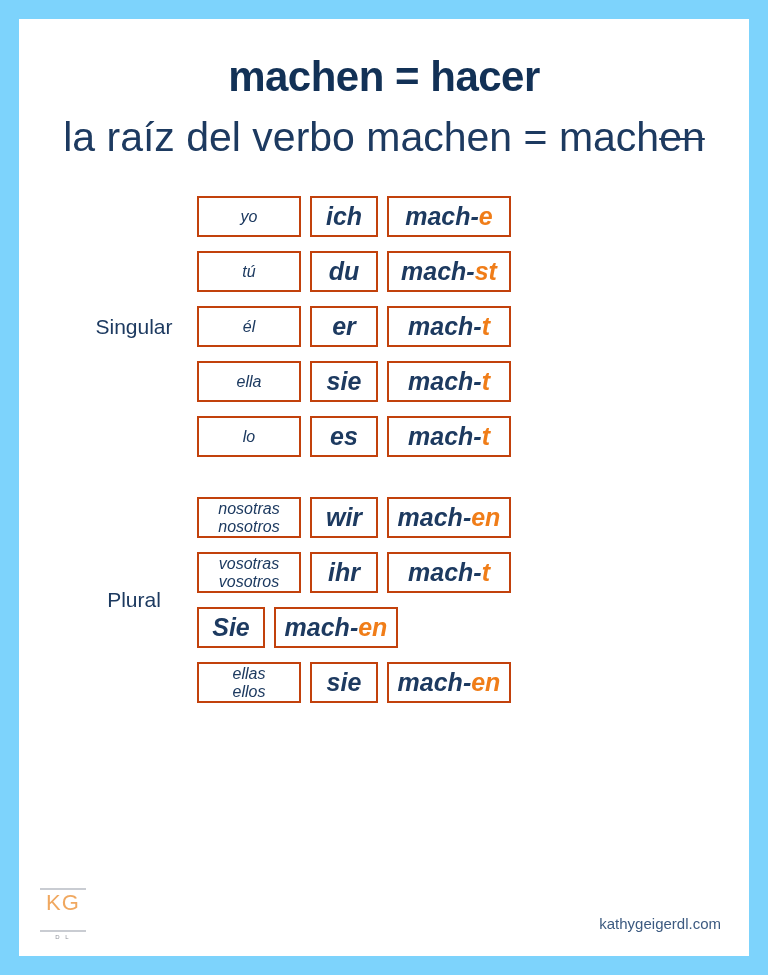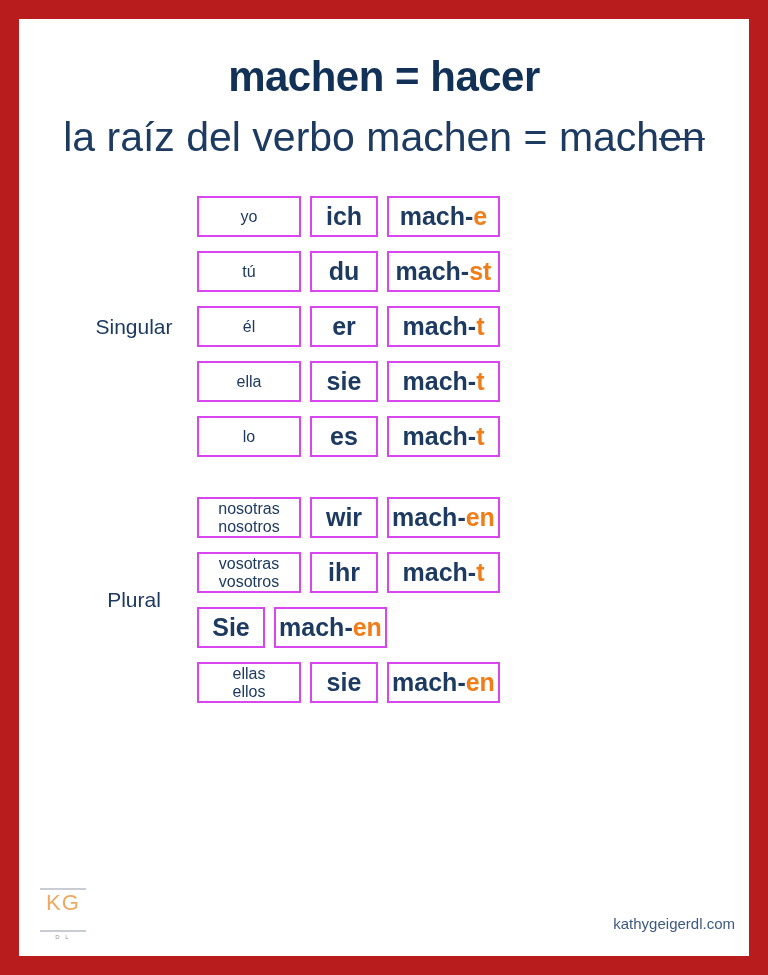--- a/index.html
+++ b/index.html
@@ -12,21 +12,21 @@
     height: 975px;
     font-family: "Liberation Sans", sans-serif;
     overflow: hidden;
   }
 
   .page {
     position: relative;
     width: 768px;
     height: 975px;
     box-sizing: border-box;
-    background: #b91c1c;
+    background: #7dd3fc;
     padding: 19px 19px 19px 19px;
   }
   .sheet {
     position: relative;
     width: 100%;
     height: 100%;
     background: #ffffff;
     box-sizing: border-box;
     overflow: hidden;
   }
@@ -84,27 +84,28 @@
   .row {
     display: flex;
     align-items: center;
     gap: 9px;
     margin-bottom: 14px;
   }
   .row:last-child { margin-bottom: 0; }
 
   .cell {
     box-sizing: border-box;
-    border: 2px solid #d946ef;
+    border: 2px solid #c2410c;
     background: #ffffff;
     display: flex;
     align-items: center;
     justify-content: center;
     color: #1d3a60;
     line-height: 1.08;
+    font-style: italic;
   }
 
   .cell-es {
     width: 104px;
     height: 41px;
     font-size: 16px;
     font-weight: normal;
     flex-direction: column;
     text-align: center;
   }
@@ -112,21 +113,21 @@
   .cell-es .ln.bold { font-weight: bold; }
 
   .cell-de {
     width: 68px;
     height: 41px;
     font-size: 25px;
     font-weight: bold;
   }
 
   .cell-vb {
-    width: 113px;
+    width: 124px;
     height: 41px;
     font-size: 25px;
     font-weight: bold;
     white-space: nowrap;
   }
   .stem { color: #1d3a60; }
   .ending { color: #f07d18; }
 
   
   .footer {
@@ -158,21 +159,21 @@
   }
   .logo-sub {
     color: #8d9199;
     font-size: 6px;
     letter-spacing: 2px;
     padding: 2px 0 0 0;
     line-height: 1;
   }
   .site {
     position: absolute;
-    right: 14px;
+    right: 28px;
     bottom: 10px;
     color: #3c5a80;
     font-size: 15px;
   }
 </style>
 </head>
 <body>
 
 <div class="page">
   <div class="sheet">

